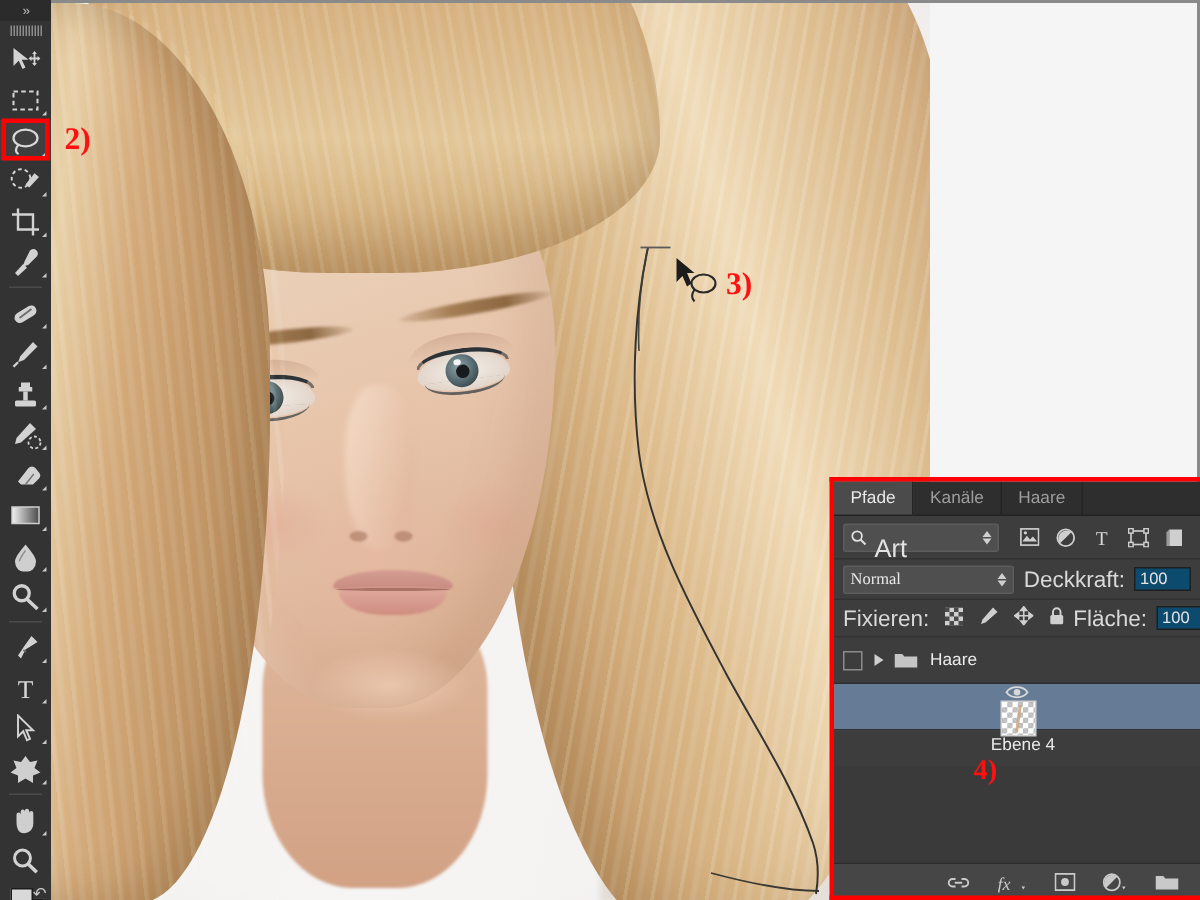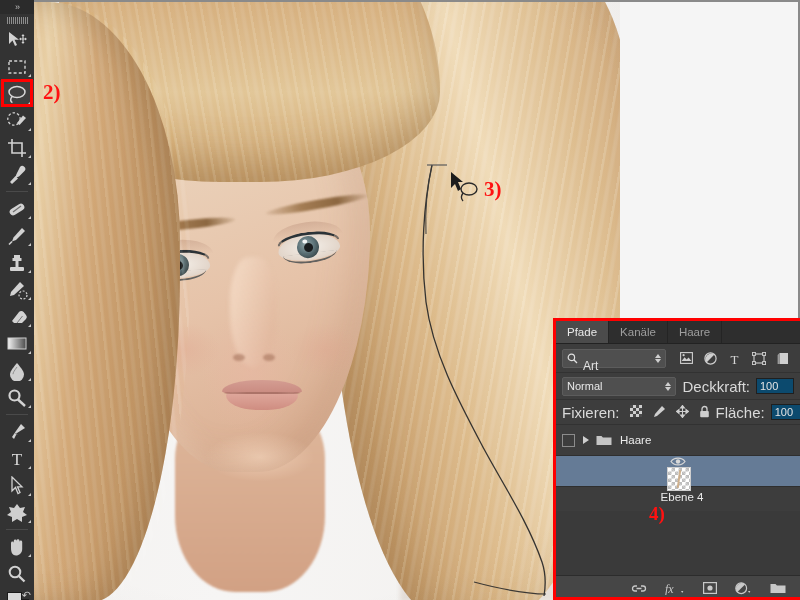--- a/index.html
+++ b/index.html
@@ -232,31 +232,31 @@
   }
   .tab.active{background:#4b4b4b;color:#e8e8e8;}
   .tabs .filler{flex:1;}
   .panel-body{background:#3d3d3d;}
   .row{display:flex;align-items:center;height:26px;padding:0 6px;gap:6px;}
   .filter-row{height:28px;border-bottom:1px solid #323232;}
   .kind-select{
     display:flex;align-items:center;gap:5px;width:104px;height:19px;
     background:#4f4f4f;border:1px solid #5c5c5c;border-radius:2px;padding:0 4px;box-sizing:border-box;
   }
-  .kind-select .lbl{flex:1;color:#e2e2e2;font-size:12px;margin-top:16px;}
+  .kind-select .lbl{flex:1;color:#e2e2e2;font-size:17px;margin-top:16px;}
   .updown{display:flex;flex-direction:column;gap:1px;line-height:0;}
   .updown i{border-left:3px solid transparent;border-right:3px solid transparent;display:block;}
   .updown i.u{border-bottom:4px solid #cfcfcf;}
   .updown i.d{border-top:4px solid #cfcfcf;}
   .filter-icons{display:flex;align-items:center;gap:11px;margin-left:8px;}
   .filter-icons span{color:#cfcfcf;display:flex;align-items:center;}
   .blend-row{height:26px;border-bottom:1px solid #323232;}
   .blend-select{
     display:flex;align-items:center;width:148px;height:19px;background:#4f4f4f;border:1px solid #5c5c5c;
-    border-radius:2px;padding:0 4px;box-sizing:border-box;
+    border-radius:2px;padding:0 4px;box-sizing:border-box;font-family:Liberation Serif, serif;
   }
   .blend-select .lbl{flex:1;color:#e8e8e8;font-size:11px;}
   .mini-label{color:#d9d9d9;font-size:15px;white-space:nowrap;}
   .num-box{
     background:#0c4a6e;border:1px solid #1f1f1f;color:#e4e4e4;font-size:11px;
     padding:1px 3px;min-width:30px;text-align:left;
   }
   .lock-row{height:24px;border-bottom:1px solid #323232;align-items:center;}
   .lock-icons{display:flex;align-items:center;gap:10px;margin-left:4px;}
   .layer-list{background:#3d3d3d;}

